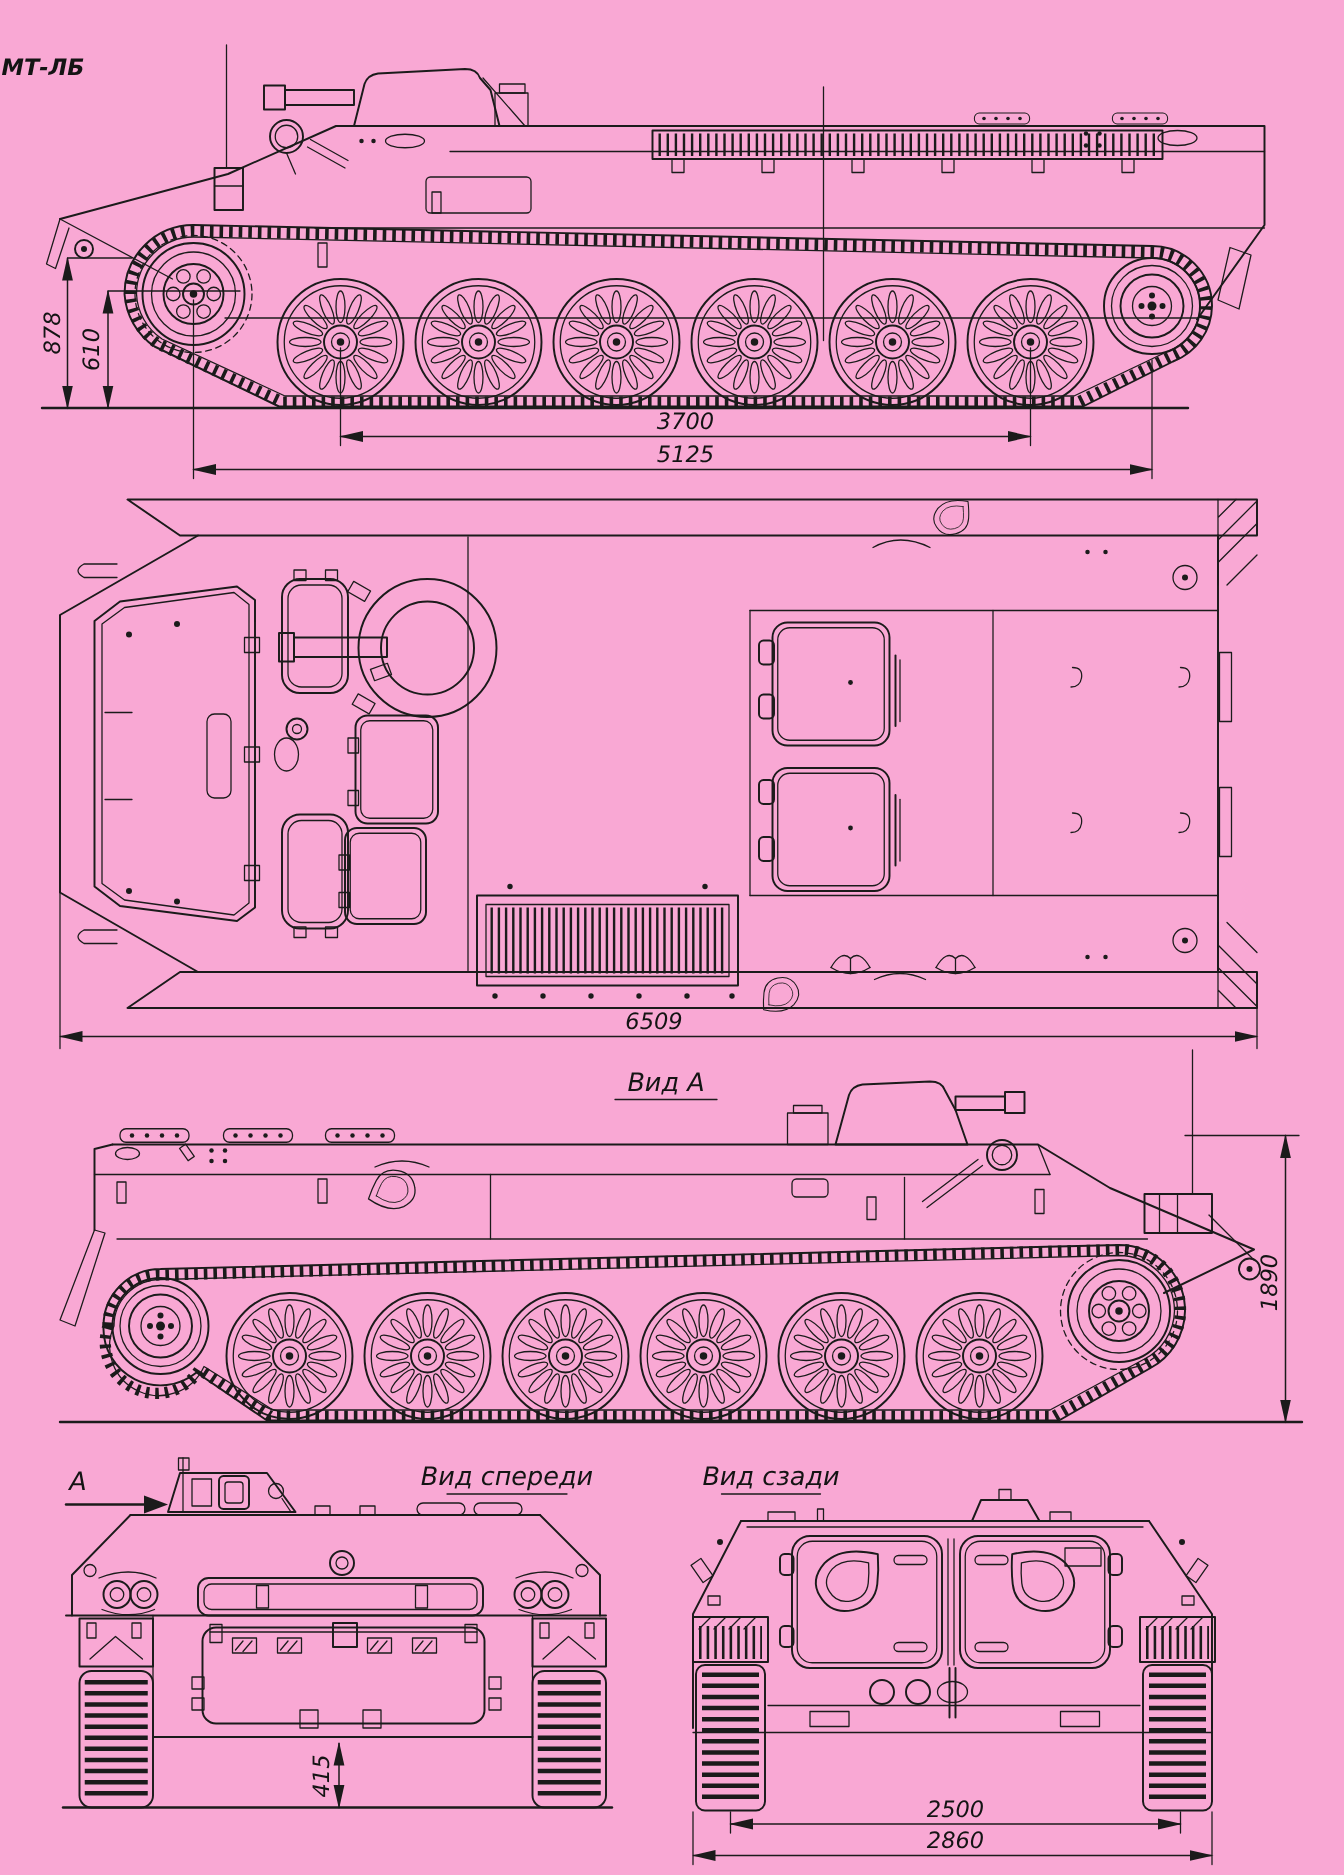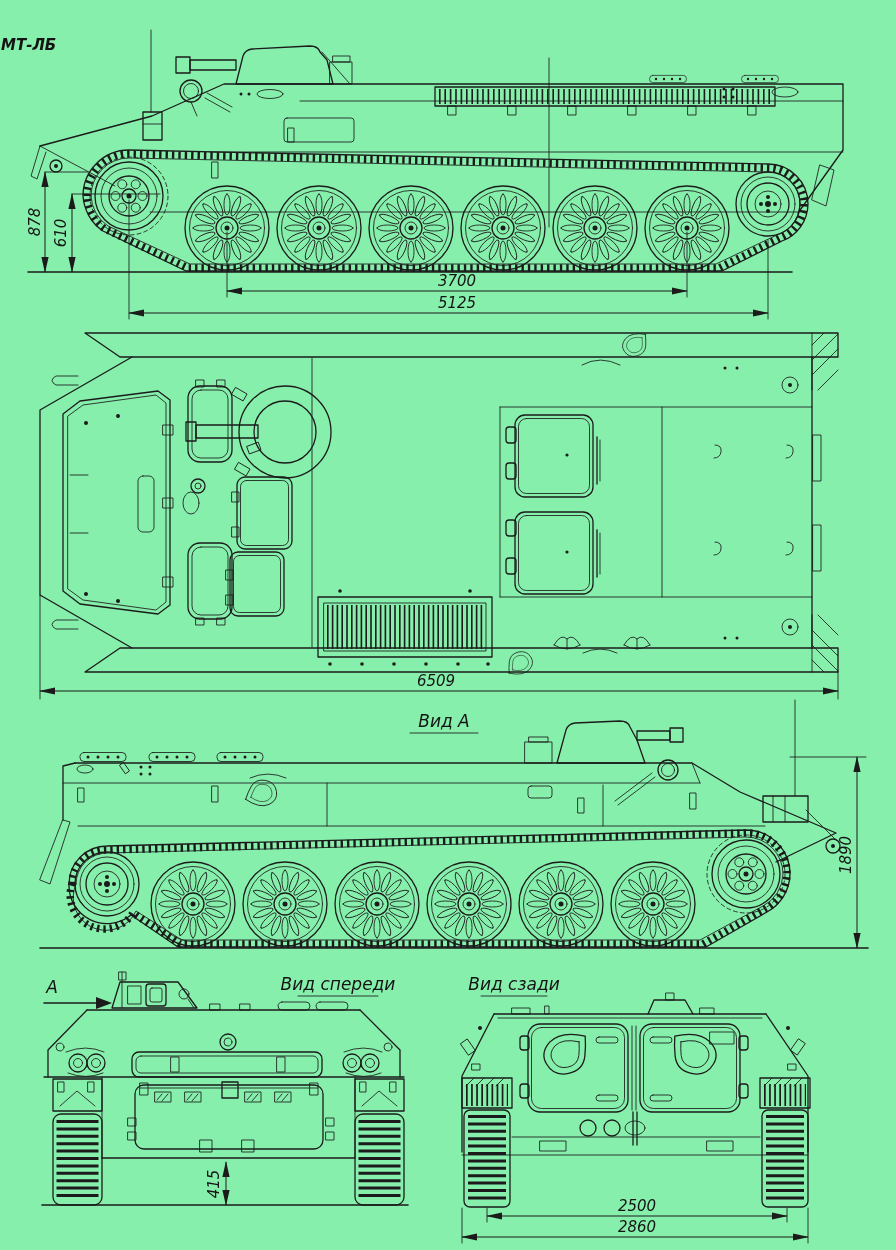--- a/index.html
+++ b/index.html
@@ -1,16 +1,16 @@
 <!DOCTYPE html>
 <html><head>
 <meta charset="utf-8">
 <style>
   html,body{margin:0;padding:0;background:#ffffff;}
-  .sheet{width:896px;height:1250px;background:#86efac;position:relative;overflow:hidden;text-decoration:underline;}
+  .sheet{width:896px;height:1250px;background:#f9a8d4;position:relative;overflow:hidden;text-decoration:underline;}
   svg text{fill:#141414;font-family:"DejaVu Sans","Liberation Sans",sans-serif;font-style:italic;}
   .dimtxt{font-size:15px;text-anchor:middle;}
   .vtitle{font-size:17px;text-anchor:middle;}
   .brand{font-size:15px;font-weight:bold;}
   .s{stroke:#1b1b1b;stroke-width:1.3;fill:none;stroke-linecap:round;stroke-linejoin:round;}
   .t{stroke:#1b1b1b;stroke-width:.85;fill:none;stroke-linecap:round;stroke-linejoin:round;}
   .g{stroke:#1b1b1b;stroke-width:1.6;fill:none;stroke-linecap:round;}
   .f{fill:#1b1b1b;stroke:none;}
   .dim{stroke:#1b1b1b;stroke-width:1;fill:none;}
   .trk{stroke:#1b1b1b;stroke-width:7.5;fill:none;stroke-dasharray:2.4 4;}

